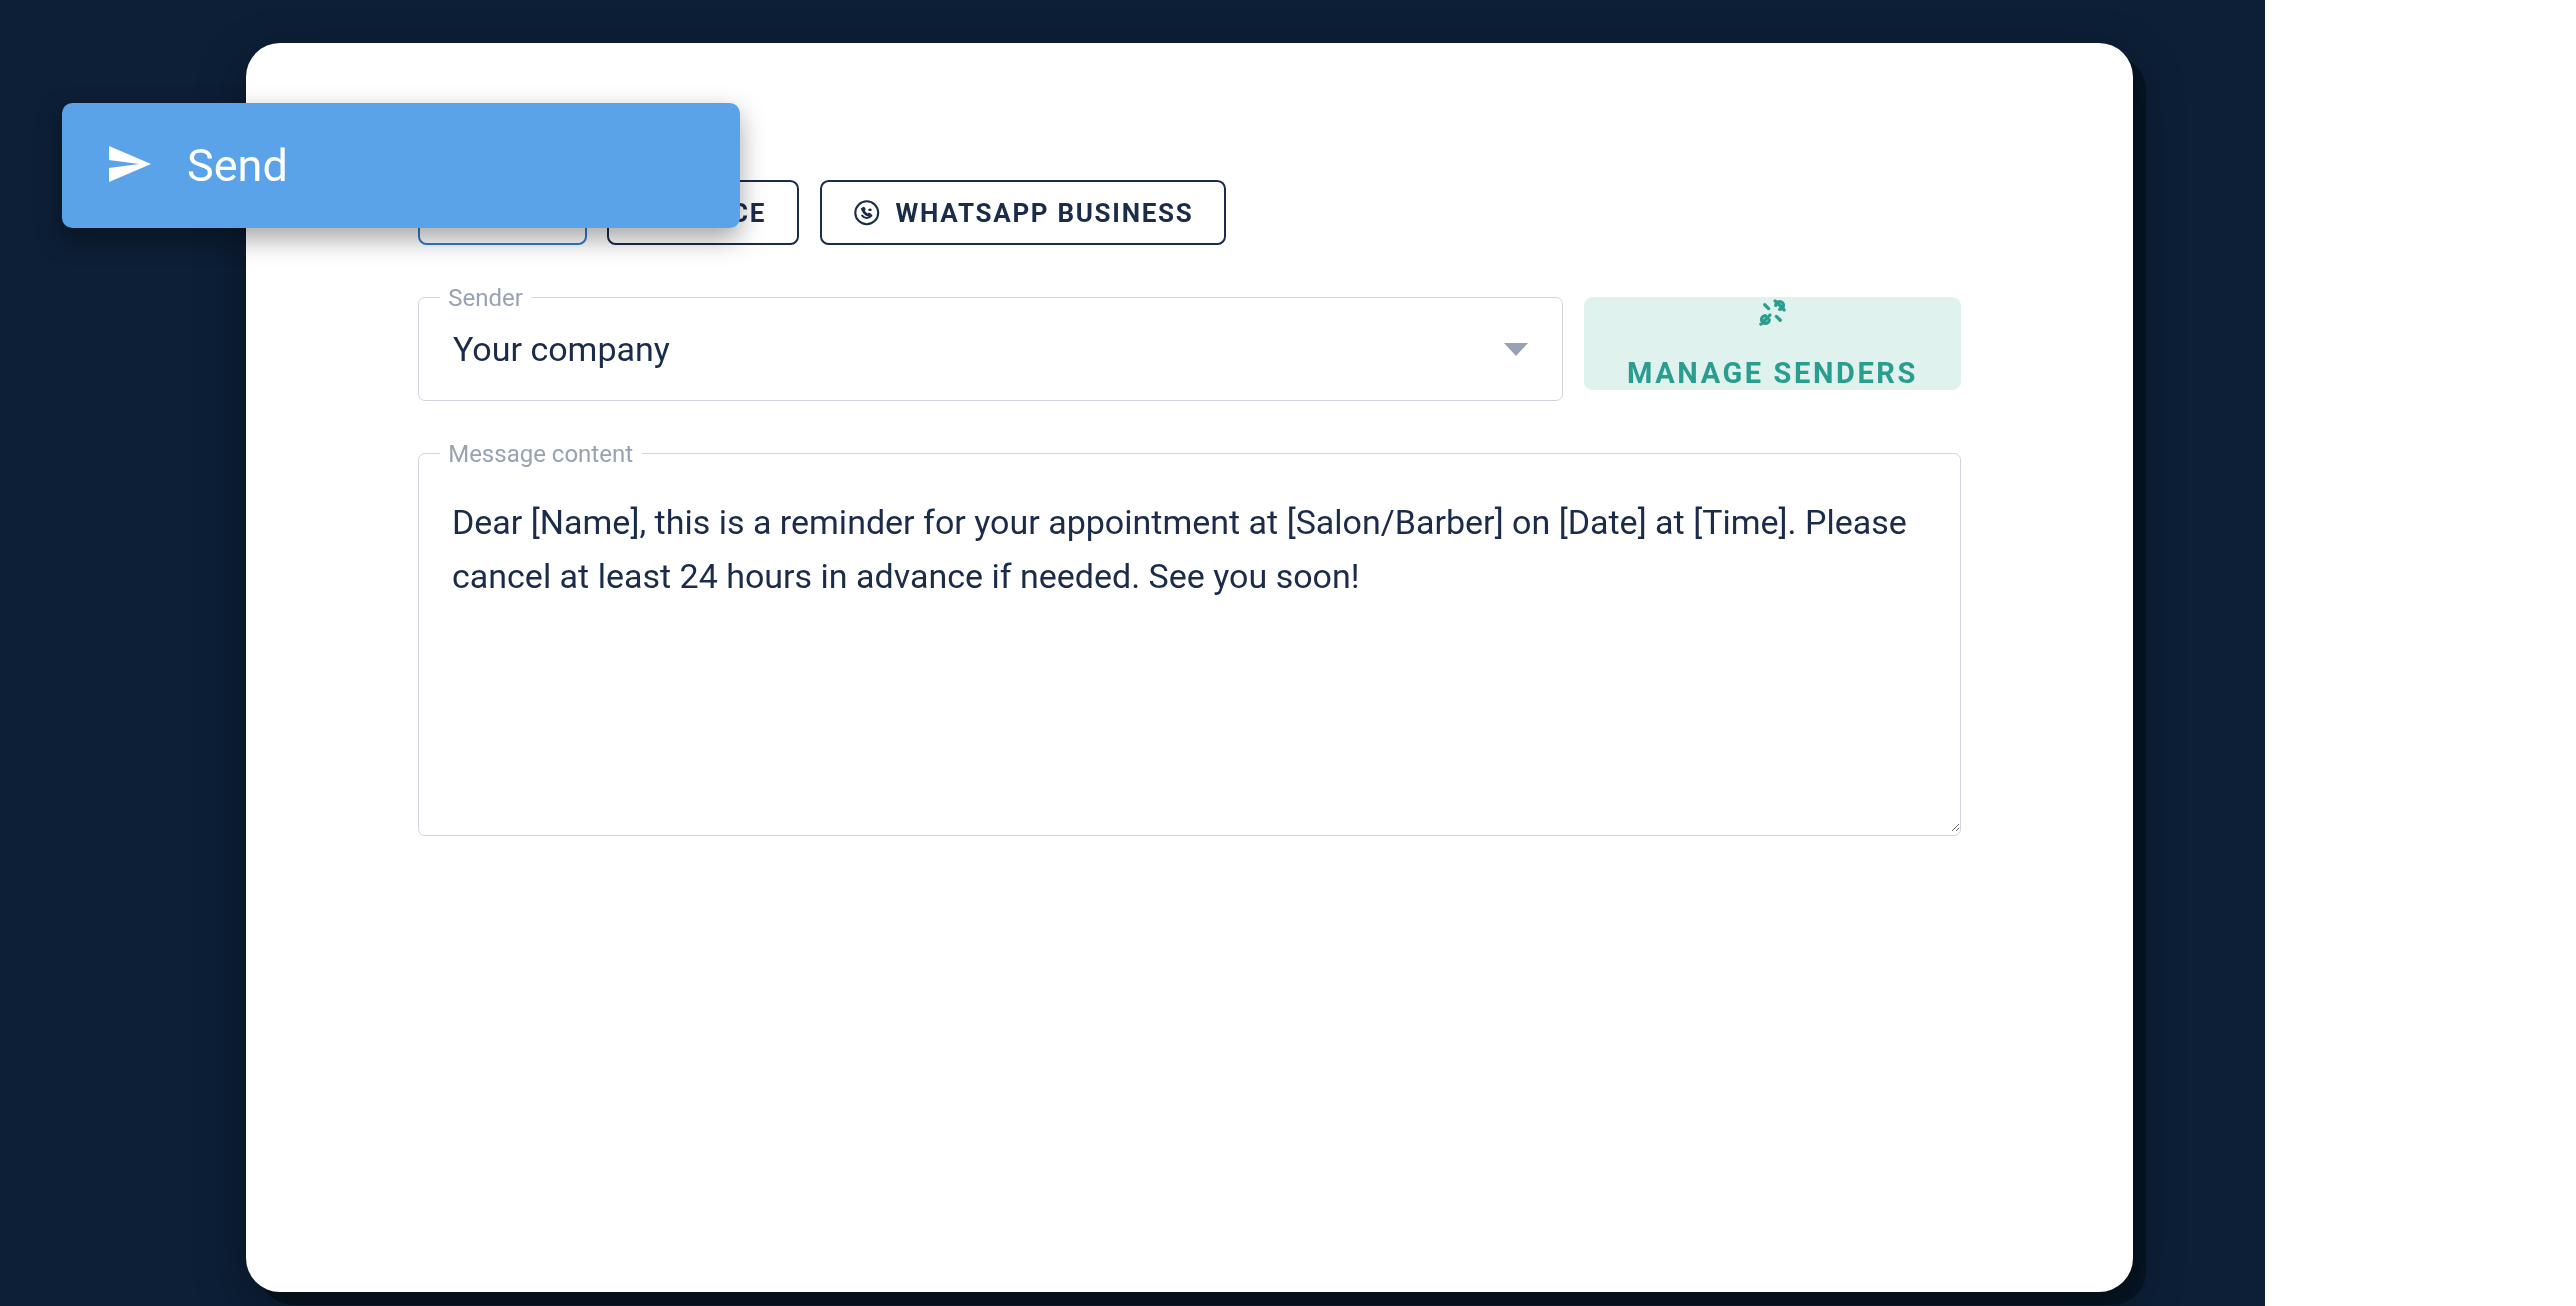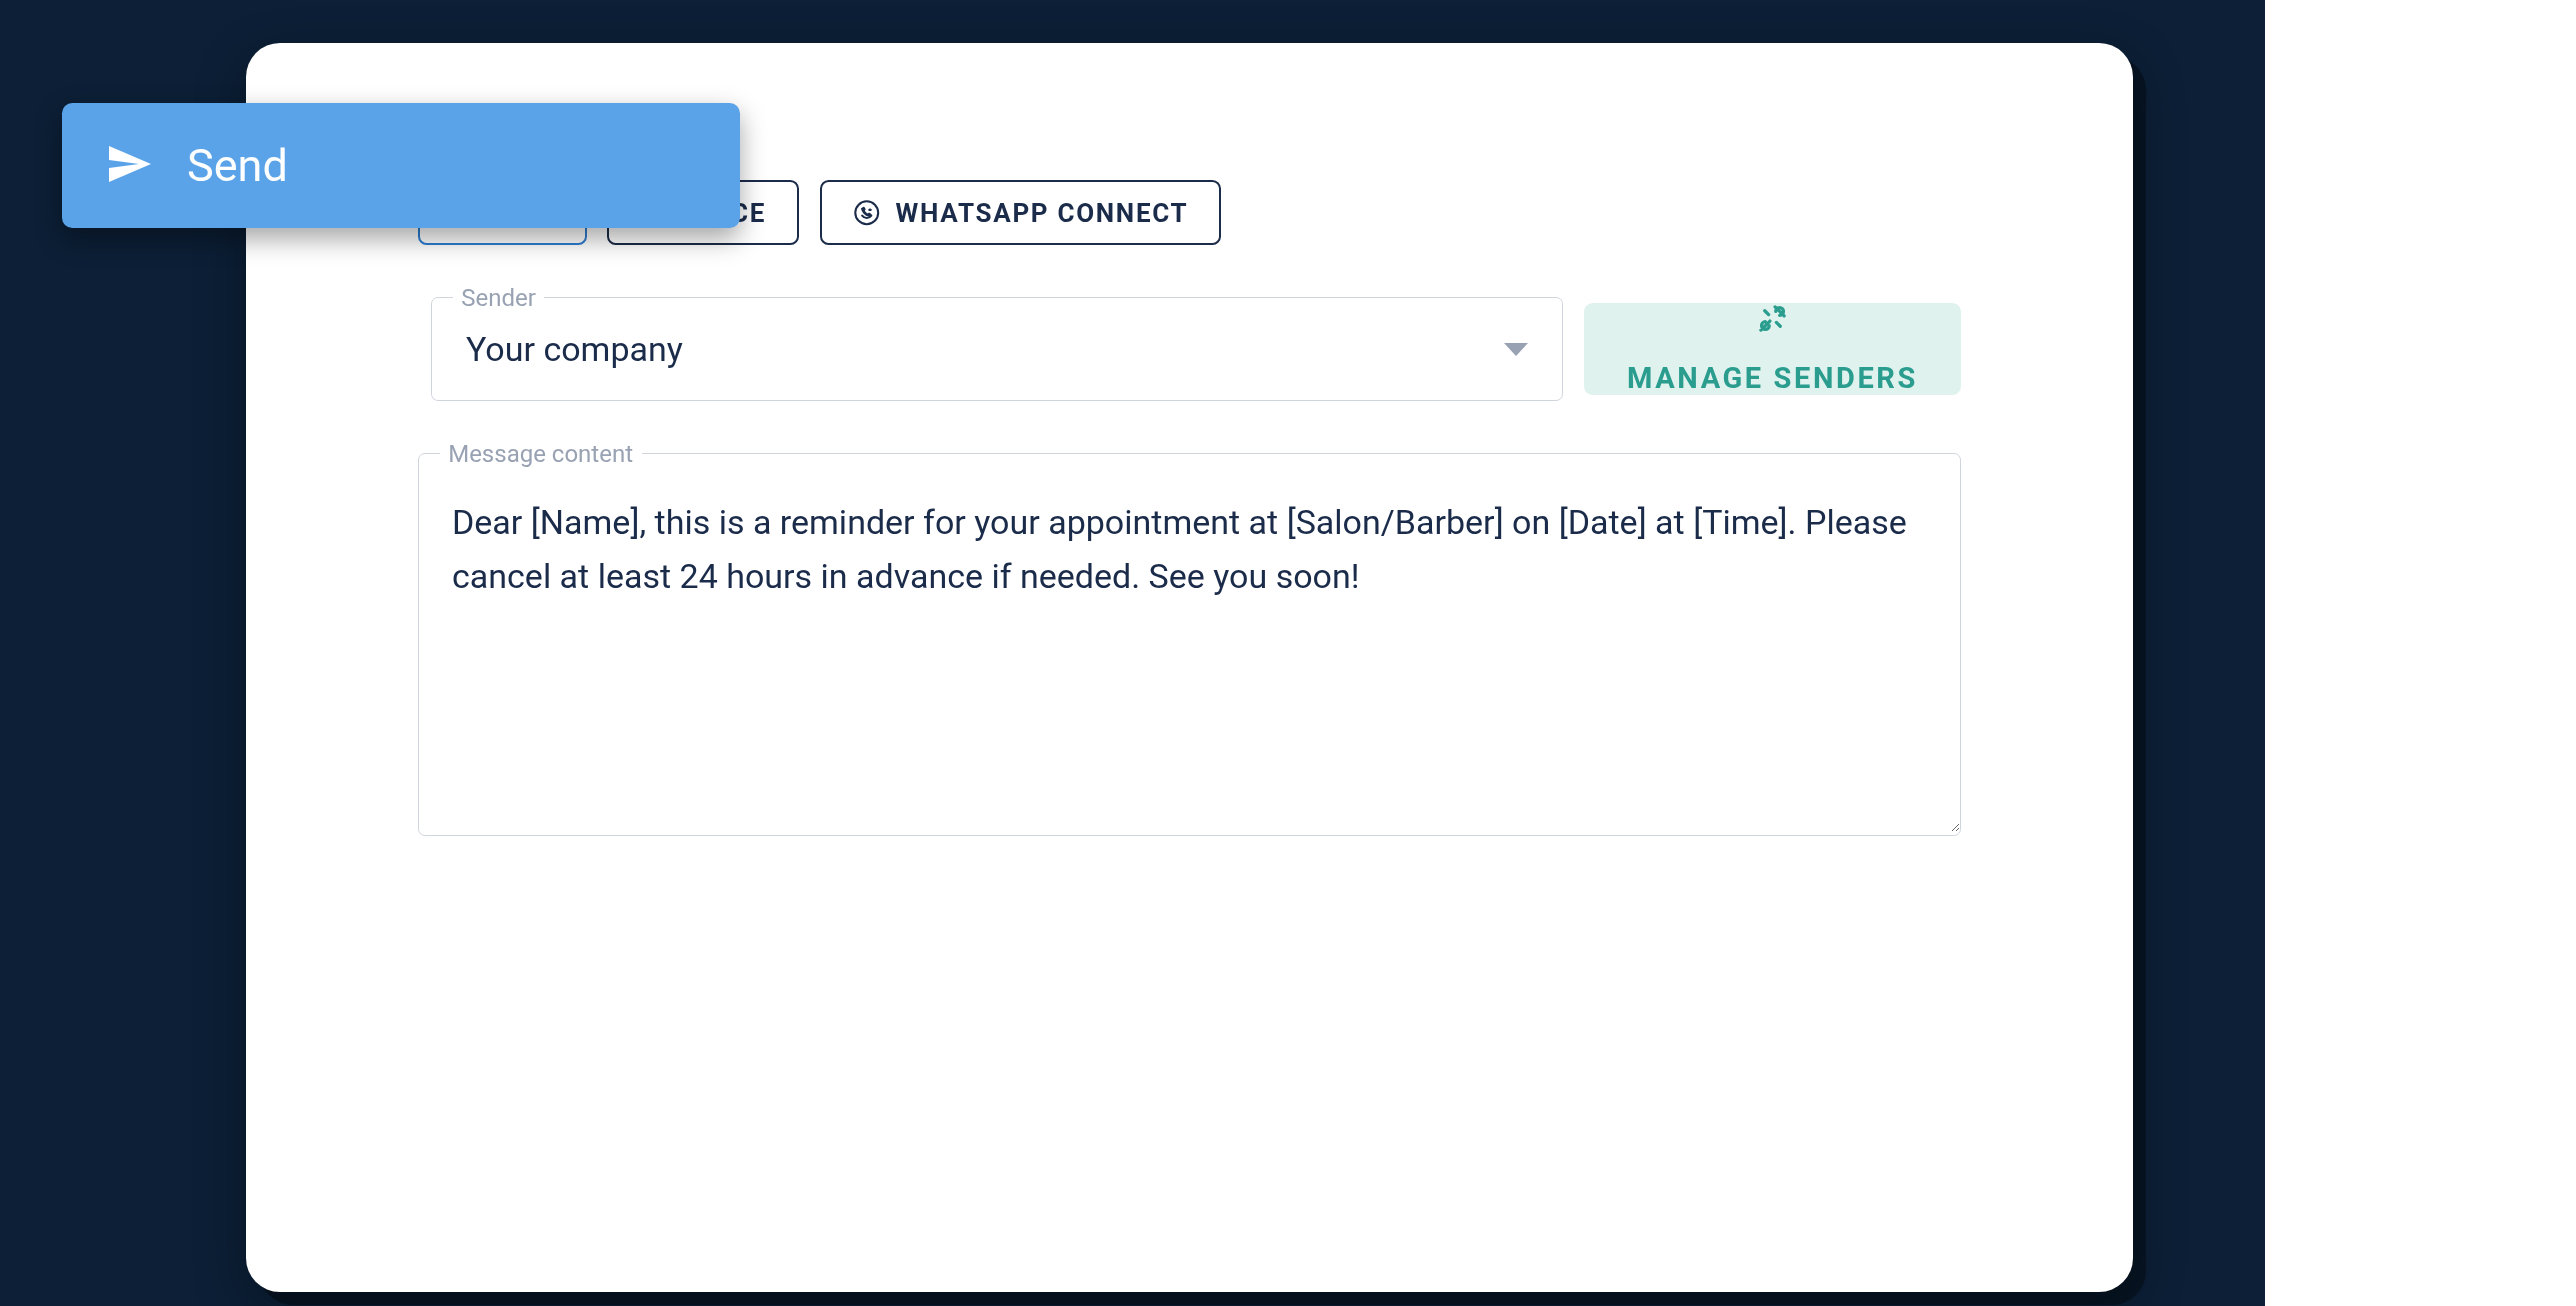--- a/index.html
+++ b/index.html
@@ -114,22 +114,21 @@
     }
 
     .channel-tab.disabled svg {
       fill: #c5cad3;
     }
 
     .sender-row {
       display: flex;
       gap: 20.6px;
       margin-bottom: 52px;
-      align-items: center;
-      margin-left: 13px;
+      align-items: flex-start;
     }
 
     .fieldset {
       position: relative;
       border: 1.7px solid #d0d5dd;
       border-radius: 6.9px;
       padding: 0;
     }
 
     .fieldset-legend {
@@ -254,21 +253,21 @@
     </div>
 
     <div class="channel-tab">
       <span class="tab-icon">
         <svg viewBox="0 0 24 24" fill="none" stroke="#1b2b4a" stroke-width="1.8">
             <circle cx="12" cy="12" r="10"></circle>
             <path d="M8 14.5c0 0 1.5 2 4 2s4-2 4-2M8.5 9.5c.3-.5 1-.5 1.3 0M14.2 9.5c.3-.5 1-.5 1.3 0" stroke-linecap="round"></path>
             <path d="M7 8c0 0 .5 3 2.5 5s5 2.5 5 2.5l1.5-1.5c.3-.3.3-.7 0-1l-1.5-1c-.3-.2-.7-.1-.9.1l-.6.6c-1-.3-2.5-1.8-2.8-2.8l.6-.6c.2-.2.3-.6.1-.9l-1-1.5c-.3-.3-.7-.3-1 0L7 8z" fill="#1b2b4a" stroke="none"></path>
           </svg>
       </span>
-      <span>WHATSAPP CONNECT</span>
+      <span>WHATSAPP BUSINESS</span>
     </div>
 
   </div>
 
   <div class="sender-row">
     <div class="fieldset sender-fieldset">
       <span class="fieldset-legend">Sender</span>
       <div class="sender-select">
         <span class="sender-value">Your company</span>
         <span class="chevron-down"></span>

